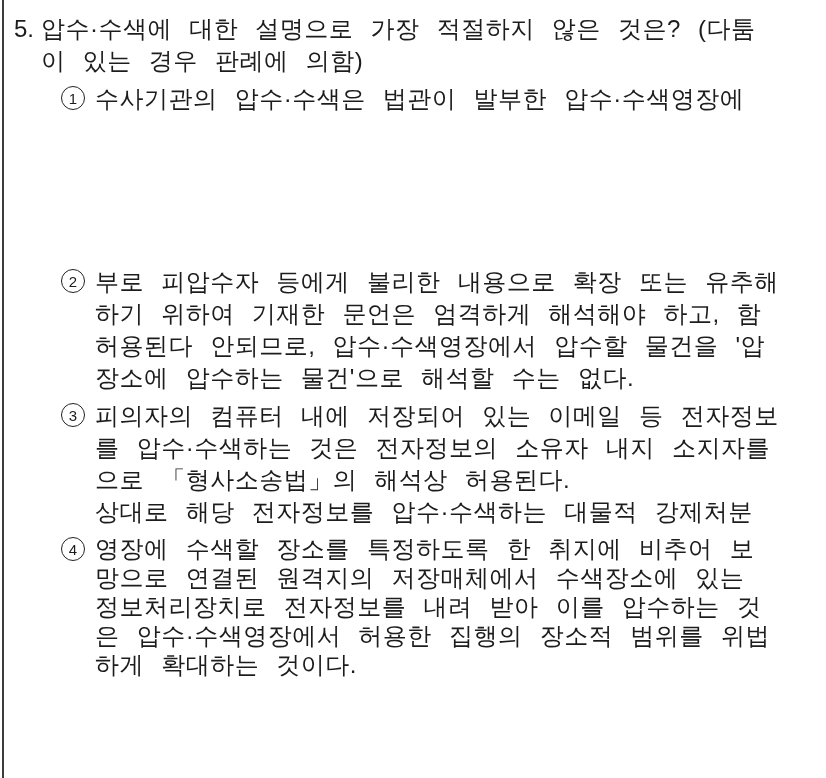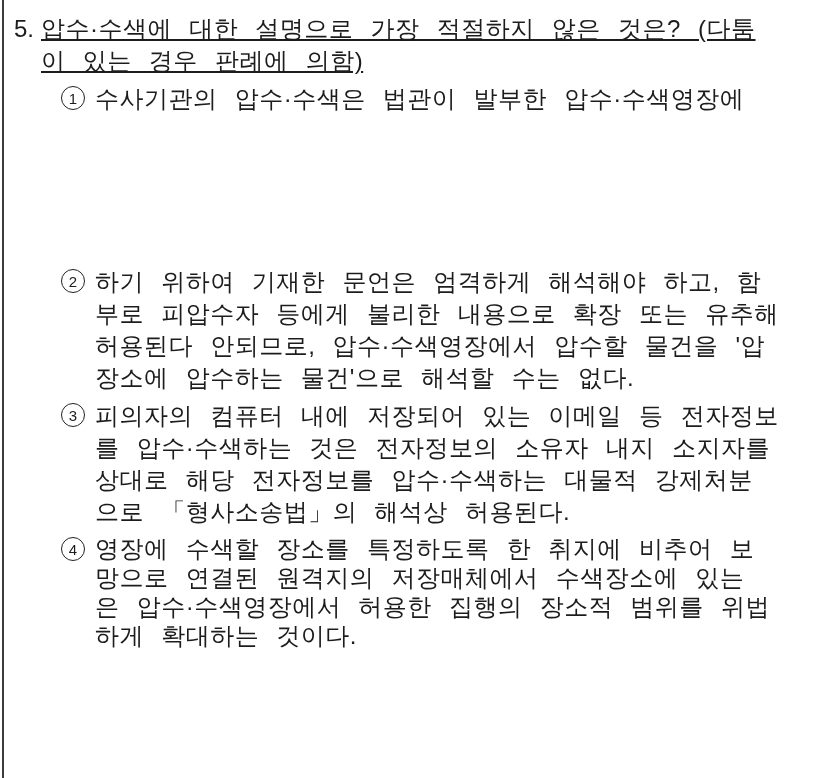--- a/index.html
+++ b/index.html
@@ -45,21 +45,20 @@
   }
   .q-number {
     flex: none;
     width: 27px;
     font-size: 24px;
     line-height: 32px;
   }
   .q-text {
     flex: 1;
     min-width: 0;
-    text-decoration: underline;
   }
   .options {
     margin-left: 47px;
   }
   .option {
     display: flex;
     align-items: flex-start;
     margin-top: 6px;
   }
   .option--gap-after {
@@ -116,45 +115,46 @@
       <div class="opt-text">
           <div class="line">수사기관의 압수·수색은 법관이 발부한 압수·수색영장에</div>
         </div>
     </div>
 
     <div class="option">
       <div class="opt-marker-box">
         <div class="opt-marker">2</div>
       </div>
       <div class="opt-text">
+          <div class="line">부로 피압수자 등에게 불리한 내용으로 확장 또는 유추해</div>
           <div class="line">하기 위하여 기재한 문언은 엄격하게 해석해야 하고, 함</div>
-          <div class="line">부로 피압수자 등에게 불리한 내용으로 확장 또는 유추해</div>
           <div class="line">허용된다 안되므로, 압수·수색영장에서 압수할 물건을 '압</div>
           <div class="line">장소에 압수하는 물건'으로 해석할 수는 없다.</div>
         </div>
     </div>
 
     <div class="option">
       <div class="opt-marker-box">
         <div class="opt-marker">3</div>
       </div>
       <div class="opt-text">
           <div class="line">피의자의 컴퓨터 내에 저장되어 있는 이메일 등 전자정보</div>
           <div class="line">를 압수·수색하는 것은 전자정보의 소유자 내지 소지자를</div>
+          <div class="line">으로 「형사소송법」의 해석상 허용된다.</div>
           <div class="line">상대로 해당 전자정보를 압수·수색하는 대물적 강제처분</div>
-          <div class="line">으로 「형사소송법」의 해석상 허용된다.</div>
         </div>
     </div>
 
     <div class="option option--tight">
       <div class="opt-marker-box">
         <div class="opt-marker">4</div>
       </div>
       <div class="opt-text">
           <div class="line">영장에 수색할 장소를 특정하도록 한 취지에 비추어 보</div>
           <div class="line">망으로 연결된 원격지의 저장매체에서 수색장소에 있는</div>
+          <div class="line">정보처리장치로 전자정보를 내려 받아 이를 압수하는 것</div>
           <div class="line">은 압수·수색영장에서 허용한 집행의 장소적 범위를 위법</div>
           <div class="line">하게 확대하는 것이다.</div>
         </div>
     </div>
 
   </div>
 </div>
 
 </body></html>

